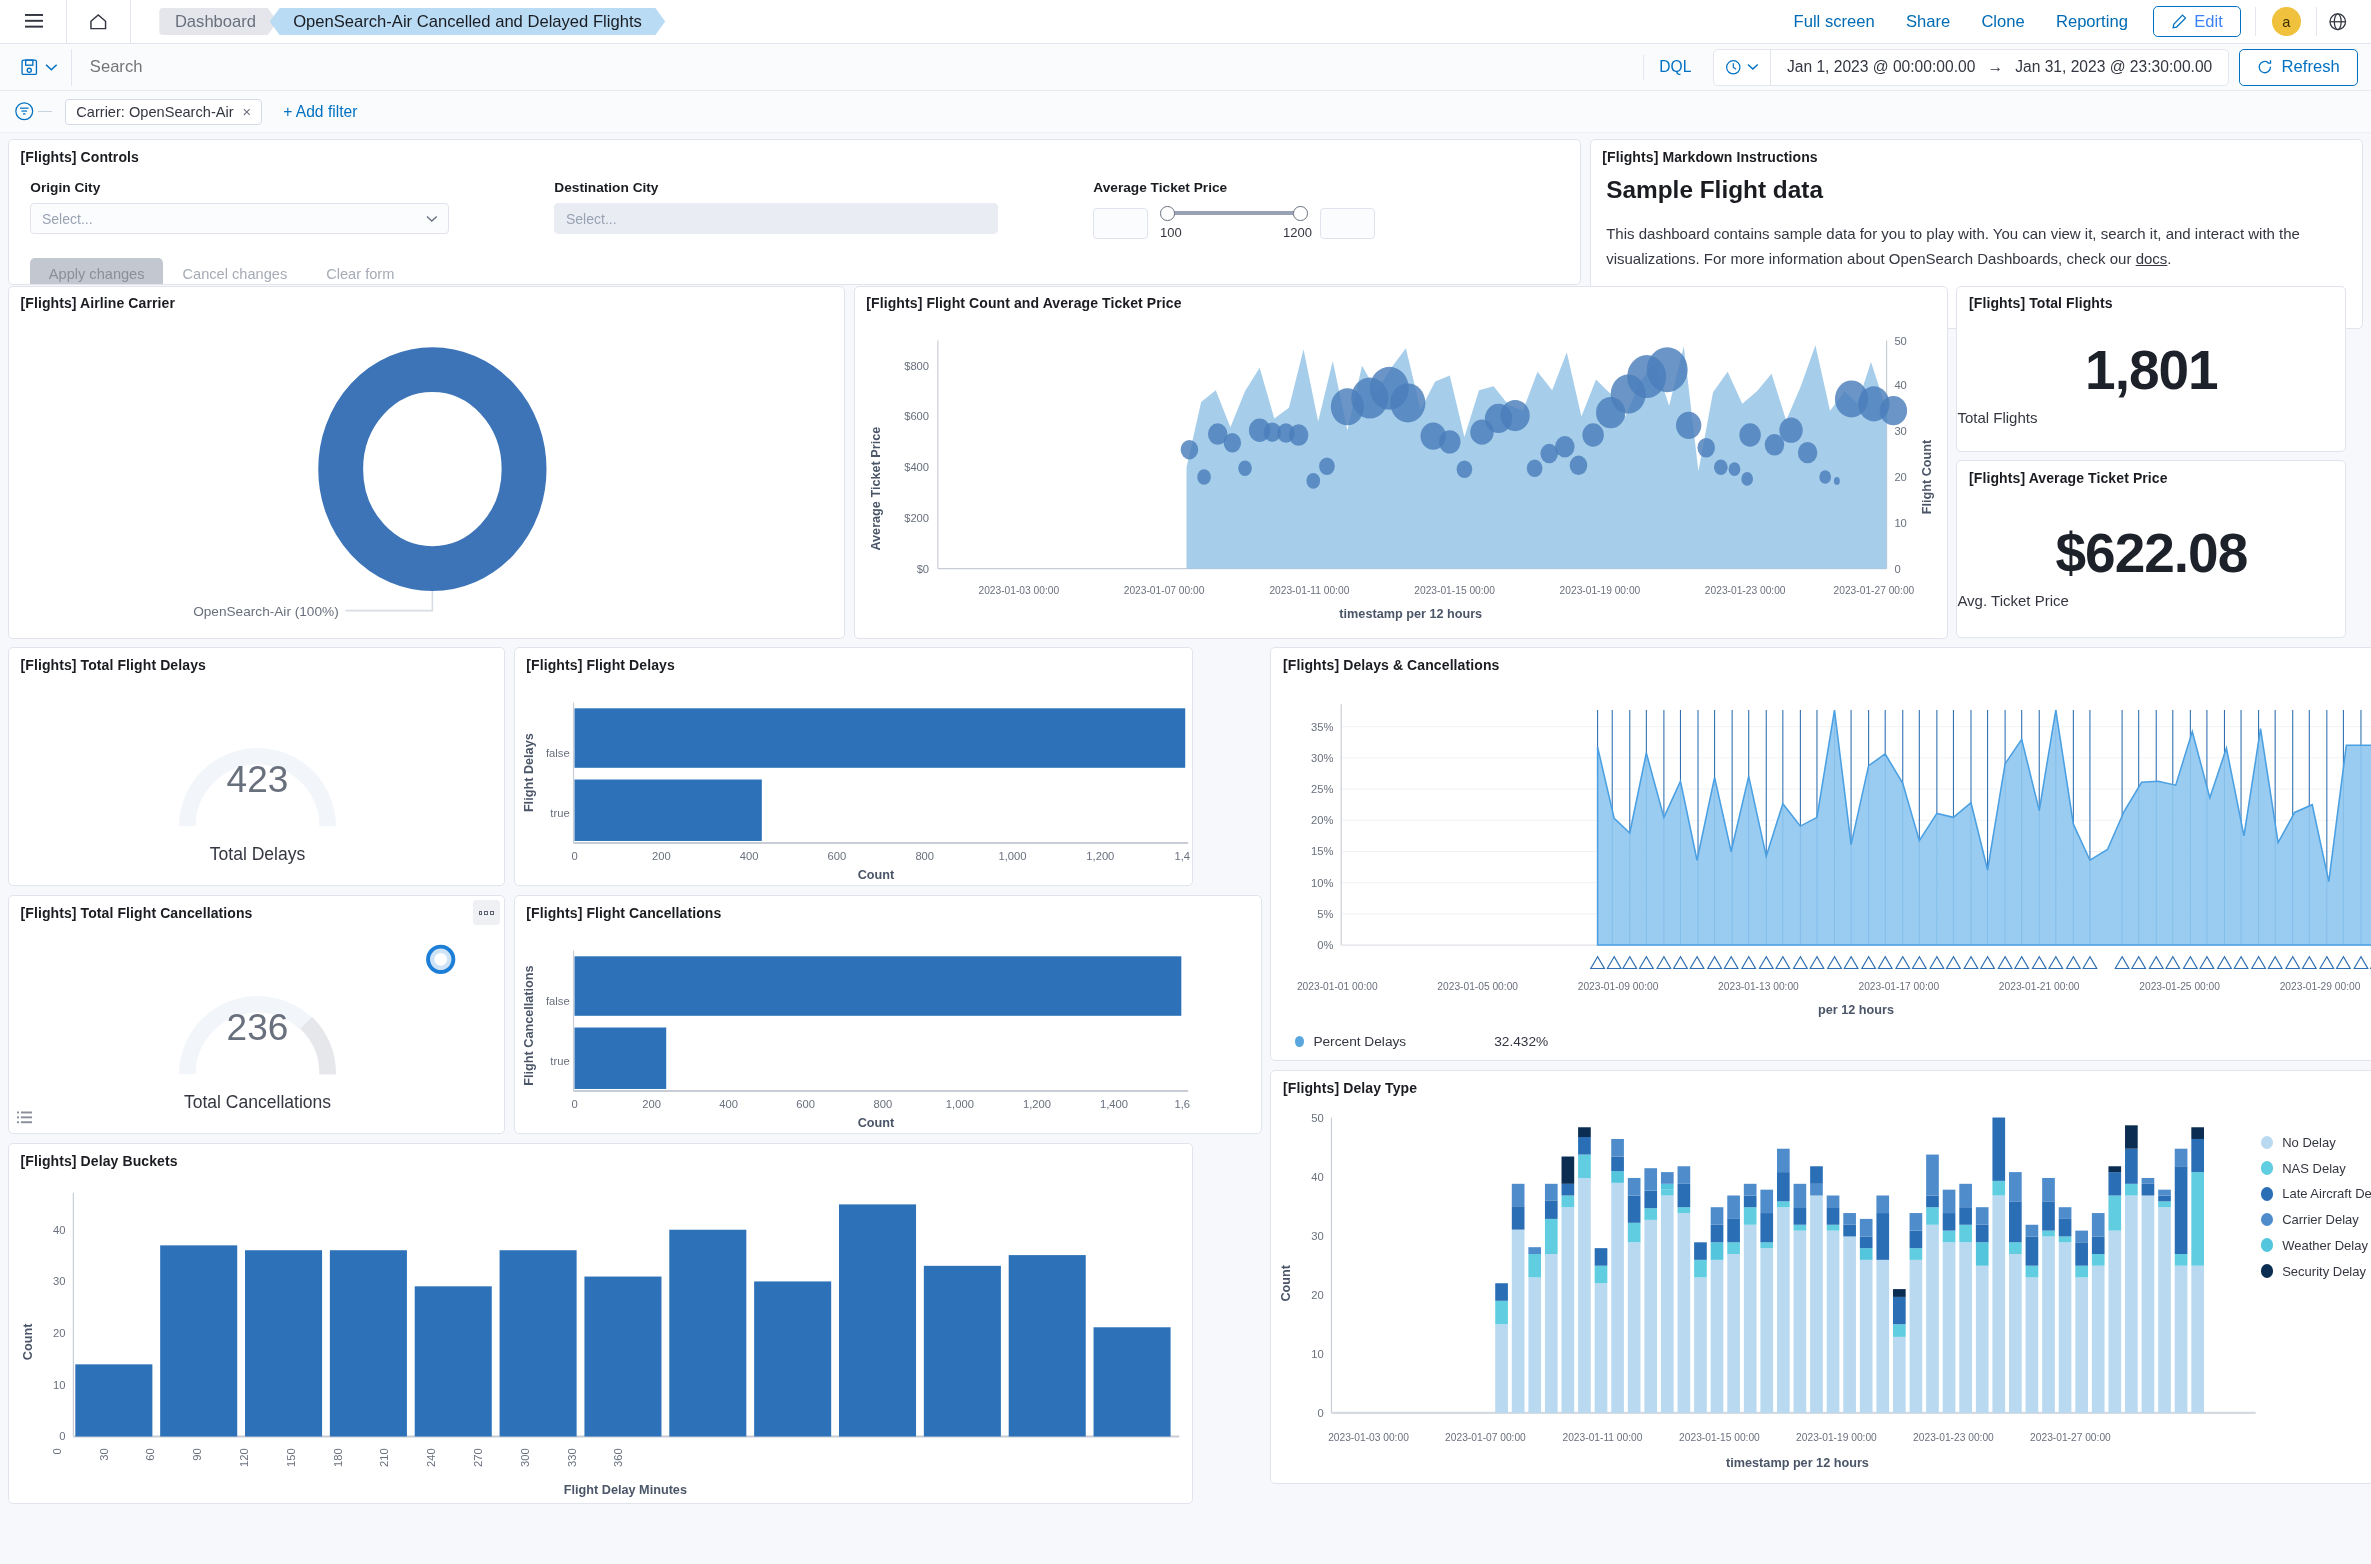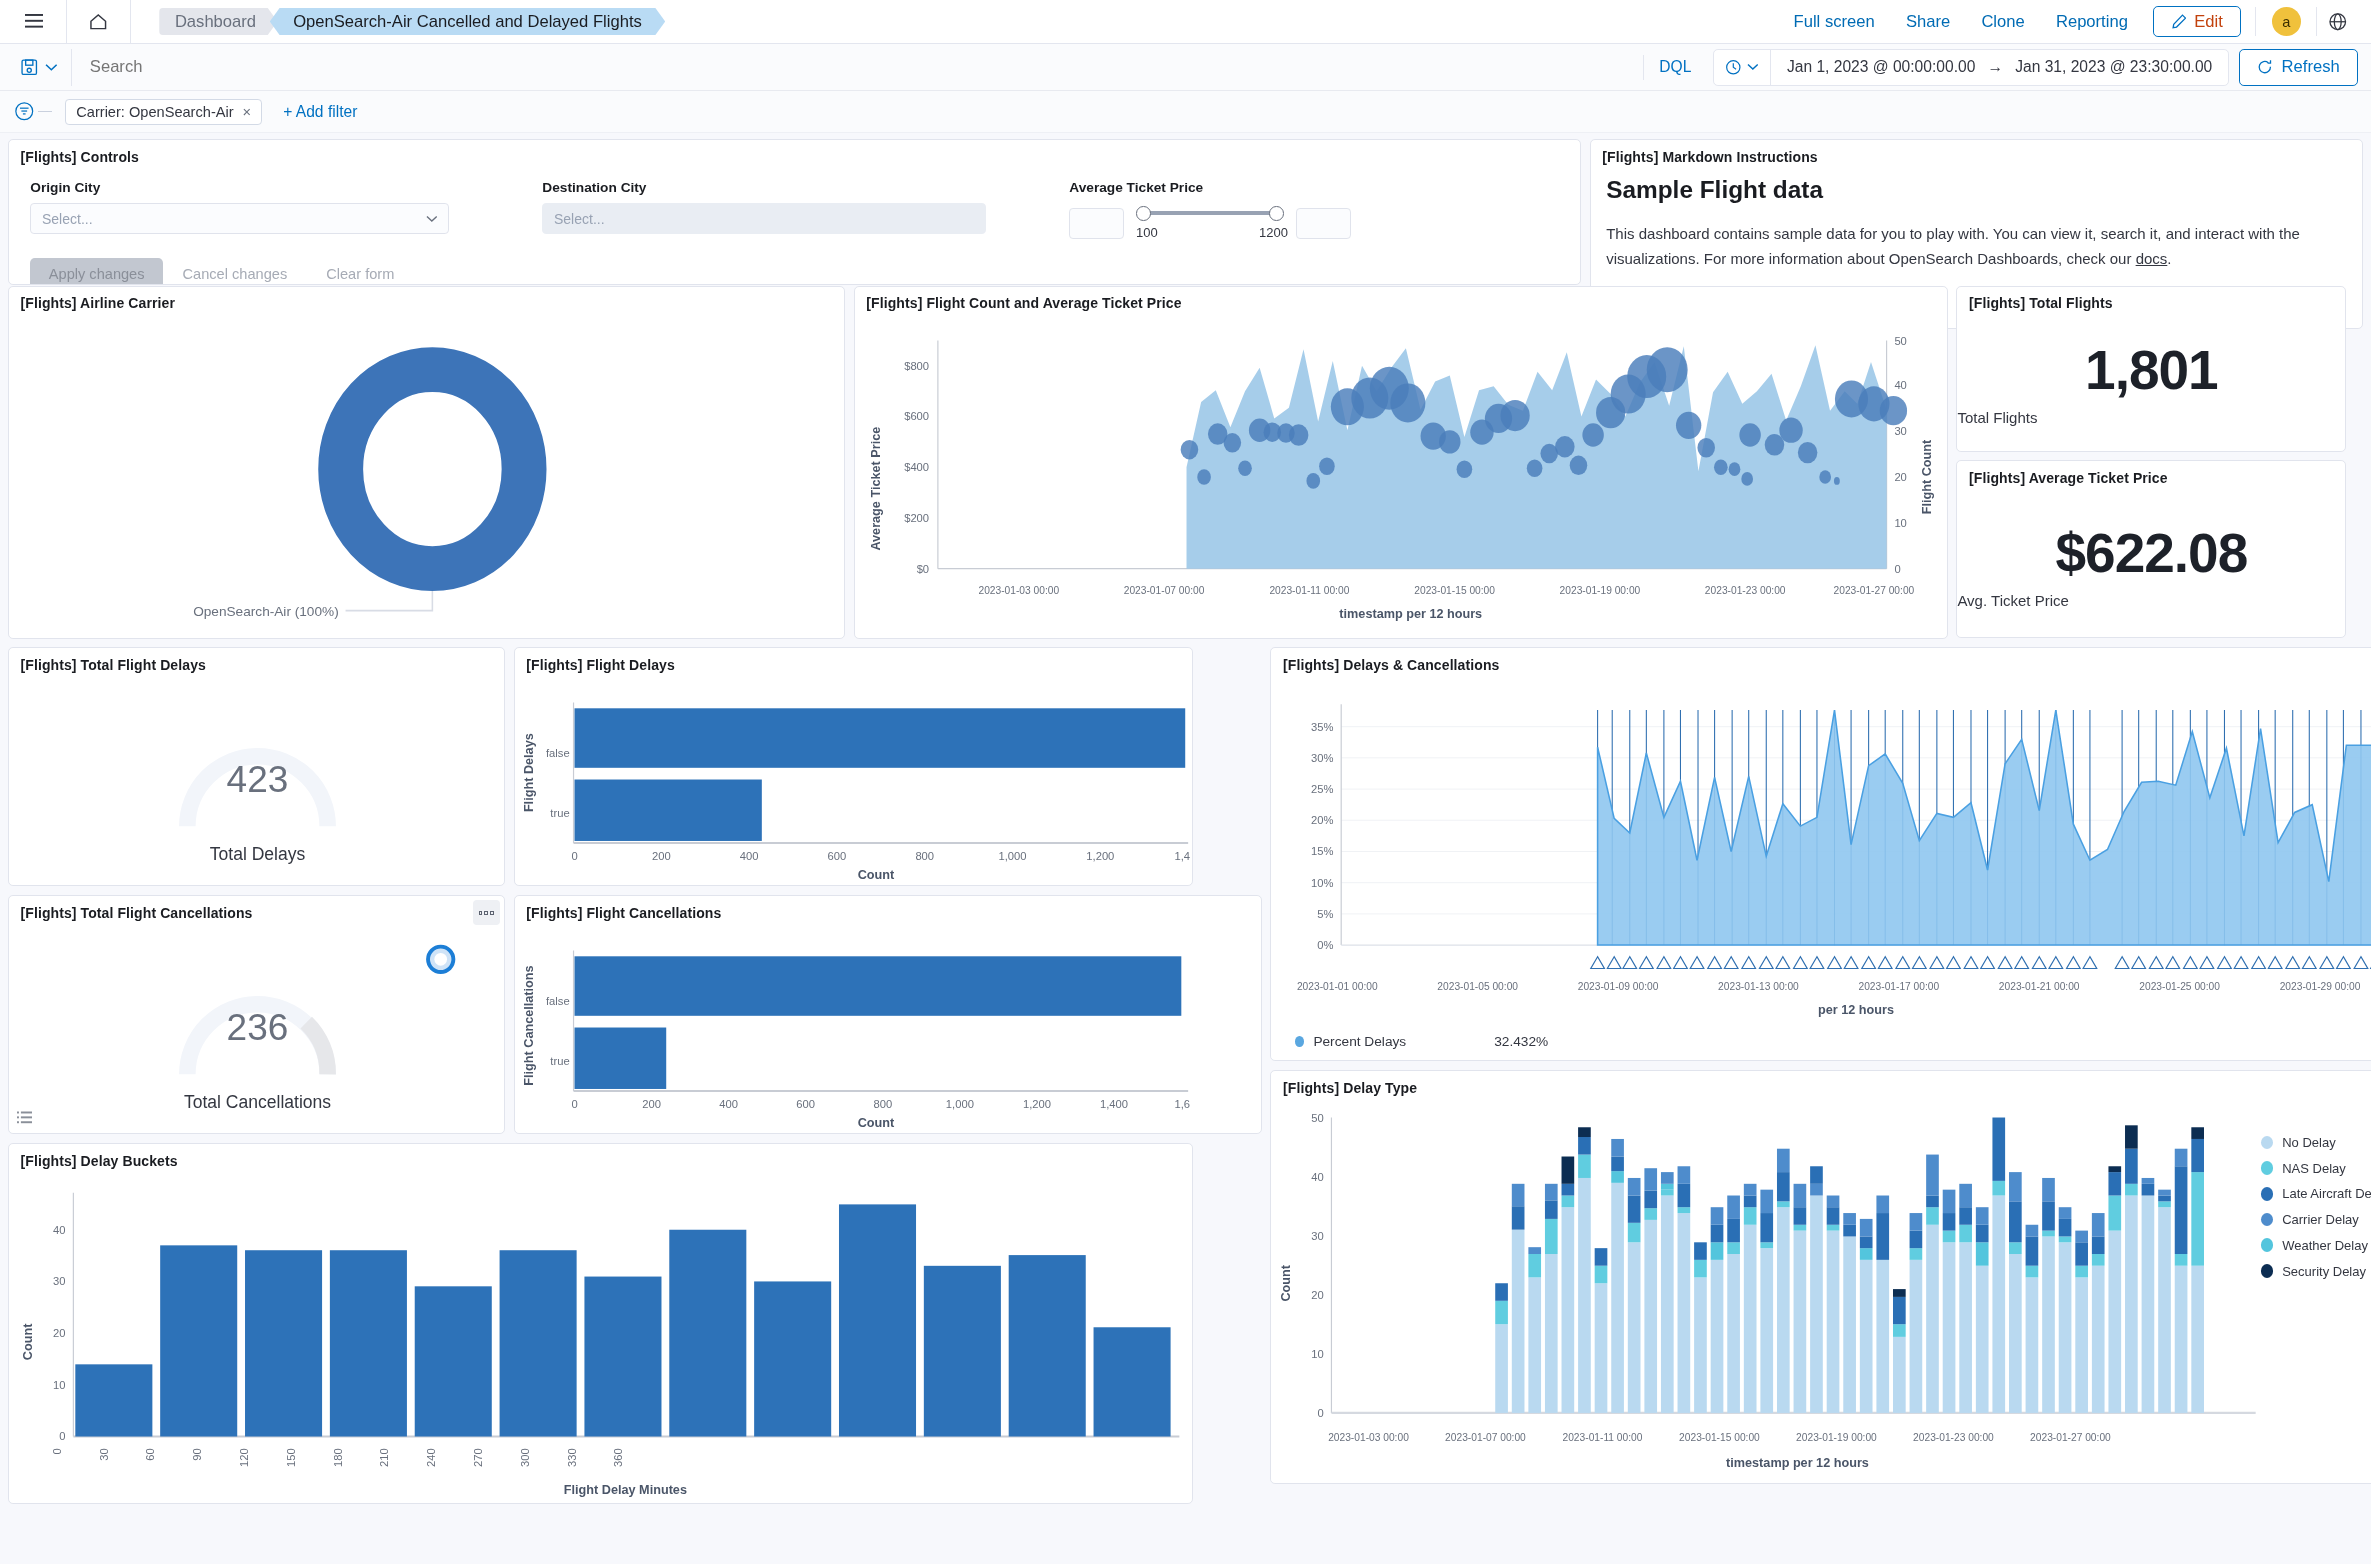--- a/index.html
+++ b/index.html
@@ -31,21 +31,21 @@
   .crumb.active { background: #b9dbf4; color: #1a1c21;
     clip-path: polygon(9.8px 0, calc(100% - 9.8px) 0, 100% 50%, calc(100% - 9.8px) 100%, 9.8px 100%, 0 50%);
     padding: 0 23.4px; }
   .nav-right { margin-left: auto; display: flex; align-items: center; gap: 0; }
   .nav-link {
     font-size: 16.6px; color: #006bb4; padding: 0 15.6px; cursor: pointer;
     height: 44px; display: flex; align-items: center; white-space: nowrap;
   }
   .edit-btn {
     display: flex; align-items: center; gap: 7.8px; border: 1px solid #0071c2;
-    border-radius: 4.9px; height: 31px; padding: 0 17.6px; color: #c2410c;
+    border-radius: 4.9px; height: 31px; padding: 0 17.6px; color: #3b82f6;
     font-size: 16.6px; cursor: pointer; margin-left: 9.8px; background: #fff;
   }
   .avatar {
     width: 29px; height: 29px; border-radius: 50%; background: #f0c13c;
     display: flex; align-items: center; justify-content: center;
     font-size: 14.6px; color: #3b2e00; margin: 0 15.6px; cursor: pointer;
   }
   .vsep { width: 1px; height: 29px; background: #e3e6ef; }
 
   
@@ -93,21 +93,21 @@
     background: #fff; border: 1px solid #e1e4ed; border-radius: 4.9px;
     position: relative; overflow: hidden;
   }
   .panel-title {
     font-size: 14px; font-weight: bold; color: #1a1c21;
     padding: 8.8px 11.7px 2px 11.7px; letter-spacing: 0.1px;
   }
   .panel-body { position: relative; width: 100%; }
 
   
-  .controls-row { display: flex; padding: 13.7px 21.5px 0 21.5px; gap: 0; }
+  .controls-row { display: flex; padding: 13.7px 21.5px 0 21.5px; gap: 12px; }
   .ctrl { }
   .ctrl-label { font-size: 13.7px; font-weight: bold; color: #1a1c21; margin-bottom: 7.8px; }
   .ctrl-select {
     height: 31px; border: 1px solid #e0e3ec; border-radius: 3.9px;
     background: #fbfcfe; display: flex; align-items: center; justify-content: space-between;
     padding: 0 10.7px; font-size: 14px; color: #98a2b3; cursor: pointer;
   }
   .ctrl-select.disabled { background: #e9edf3; border-color: #e9edf3; }
   .slider-wrap { display: flex; align-items: center; gap: 0; }
   .slider-box { width: 55px; height: 31px; border: 1px solid #e0e3ec; border-radius: 3.9px;

